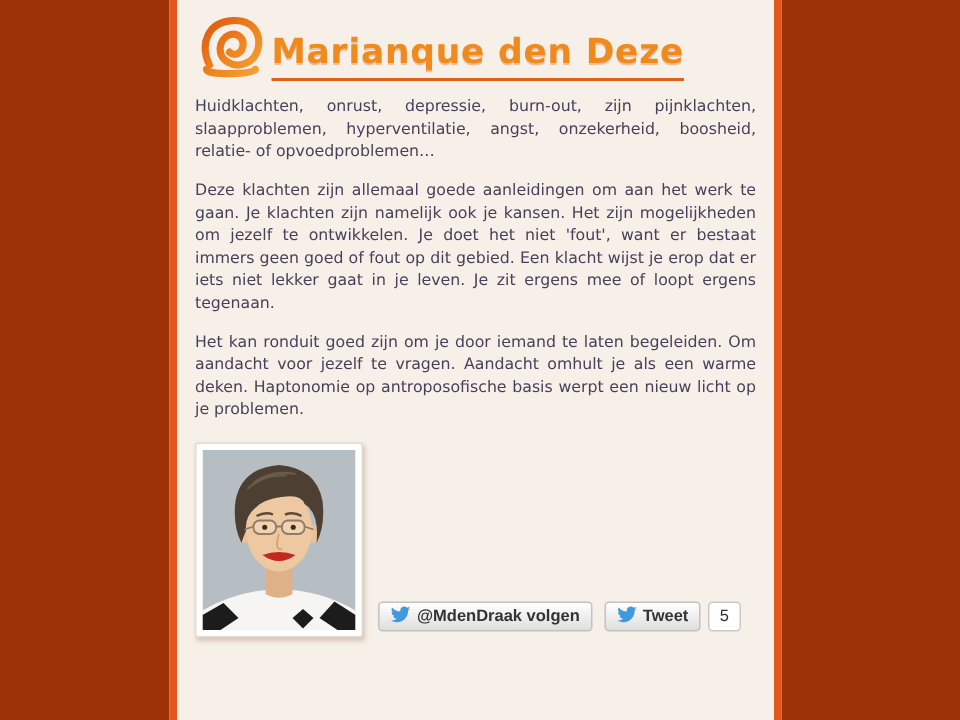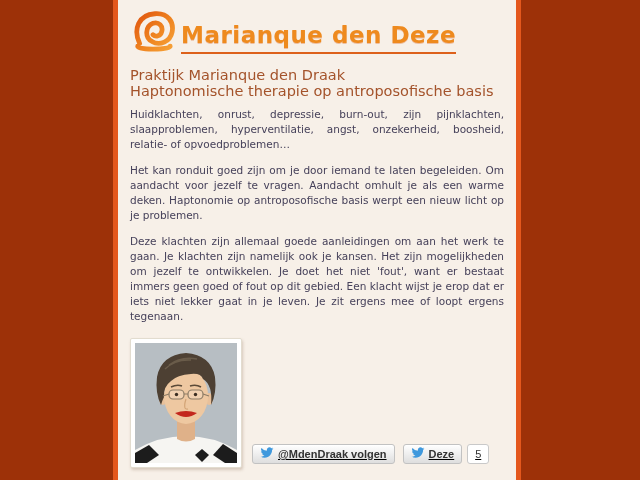--- a/index.html
+++ b/index.html
@@ -37,21 +37,21 @@
   }
   
   p{
     margin:11px 0;
     font-size:10.5px;line-height:15px;
     color:#46415a;
     text-align:justify;
   }
   p.symptoms{margin-top:8px;}
   
-  .media-row{display:flex;align-items:flex-end;margin:14px 0 10px 0;text-decoration:underline;}
+  .media-row{display:flex;align-items:flex-end;margin:14px 0 10px 0;}
   .photo-frame{
     background:#fff;padding:4px;border:1px solid #e2dccf;border-radius:2px;
     box-shadow:1px 2px 3px rgba(120,80,50,.25);
     width:102px;height:120px;flex:0 0 auto;
   }
   .photo-frame svg{display:block;}
   .tw-row{display:flex;align-items:center;margin-left:10px;margin-bottom:4px;}
   .tw-btn{
     display:inline-flex;align-items:center;
     height:20px;padding:0 7px;
@@ -88,29 +88,25 @@
           </linearGradient>
         </defs>
         <path d="M8 40 C8 42 14 43 24 43 C34 43 42 42 42 40
                  M10 37 C3 22 9 7 26 6 C40 5 46 15 44 25 C42 35 31 40 23 35
                  C15 31 16 19 24 16 C30 14 35 19 33 25 C32 29 27 31 24 28" fill="none" stroke="url(#lg)" stroke-width="5" stroke-linecap="round" stroke-linejoin="round"></path>
       </svg>
     </span>
     <span class="logo-text">Marianque den Deze</span>
   </a>
 
-  <h1>
-    <span>Praktijk Marianque den Draak</span><br>
-    <span>Haptonomische therapie op antroposofische basis</span>
-  </h1>
 
   <p class="symptoms">Huidklachten, onrust, depressie, burn-out, zijn pijnklachten, slaapproblemen, hyperventilatie, angst, onzekerheid, boosheid, relatie- of opvoedproblemen…</p>
 
+  <p>Deze klachten zijn allemaal goede aanleidingen om aan het werk te gaan. Je klachten zijn namelijk ook je kansen. Het zijn mogelijkheden om jezelf te ontwikkelen. Je doet het niet 'fout', want er bestaat immers geen goed of fout op dit gebied. Een klacht wijst je erop dat er iets niet lekker gaat in je leven. Je zit ergens mee of loopt ergens tegenaan.</p>
   <p>Het kan ronduit goed zijn om je door iemand te laten begeleiden. Om aandacht voor jezelf te vragen. Aandacht omhult je als een warme deken. Haptonomie op antroposofische basis werpt een nieuw licht op je problemen.</p>
-  <p>Deze klachten zijn allemaal goede aanleidingen om aan het werk te gaan. Je klachten zijn namelijk ook je kansen. Het zijn mogelijkheden om jezelf te ontwikkelen. Je doet het niet 'fout', want er bestaat immers geen goed of fout op dit gebied. Een klacht wijst je erop dat er iets niet lekker gaat in je leven. Je zit ergens mee of loopt ergens tegenaan.</p>
 
   <div class="media-row">
     <div class="photo-frame">
       <svg width="102" height="120" viewBox="0 0 102 120">
         <rect x="0" y="0" width="102" height="120" fill="#b7bec3"></rect>
 
         <path d="M0 120 L0 107 Q24 93 51 93 Q78 93 102 107 L102 120 Z" fill="#f6f5f2"></path>
         <path d="M0 120 L0 110 L14 102 L24 112 L12 120 Z" fill="#1c1c1c"></path>
         <path d="M102 120 L102 110 L88 101 L78 112 L90 120 Z" fill="#1c1c1c"></path>
         <path d="M60 112 l7 -6 l7 6 l-7 7 Z" fill="#1c1c1c"></path>
@@ -148,21 +144,21 @@
           </svg>
         </span>
         <span>@MdenDraak volgen</span>
       </button>
       <button class="tw-btn">
         <span>
           <svg width="14" height="12" viewBox="0 0 24 20">
             <path fill="#4099dd" d="M23 2.4c-.8.4-1.7.6-2.6.8A4.6 4.6 0 0 0 22.4.6c-.9.5-1.9.9-2.9 1.1A4.5 4.5 0 0 0 11.7 5c0 .4 0 .7.1 1A12.8 12.8 0 0 1 2.5 1.3a4.5 4.5 0 0 0 1.4 6 4.4 4.4 0 0 1-2-.6v.1a4.5 4.5 0 0 0 3.6 4.4 4.6 4.6 0 0 1-2 .1 4.5 4.5 0 0 0 4.2 3.1A9 9 0 0 1 1 16.2a12.7 12.7 0 0 0 6.9 2c8.3 0 12.8-6.9 12.8-12.8v-.6c.9-.6 1.6-1.4 2.3-2.4z"></path>
           </svg>
         </span>
-        <span>Deze</span>
+        <span>Tweet</span>
       </button>
       <span class="tw-count">5</span>
     </div>
   </div>
 
   <p></p>
 
 </div>
 
 </body></html>

